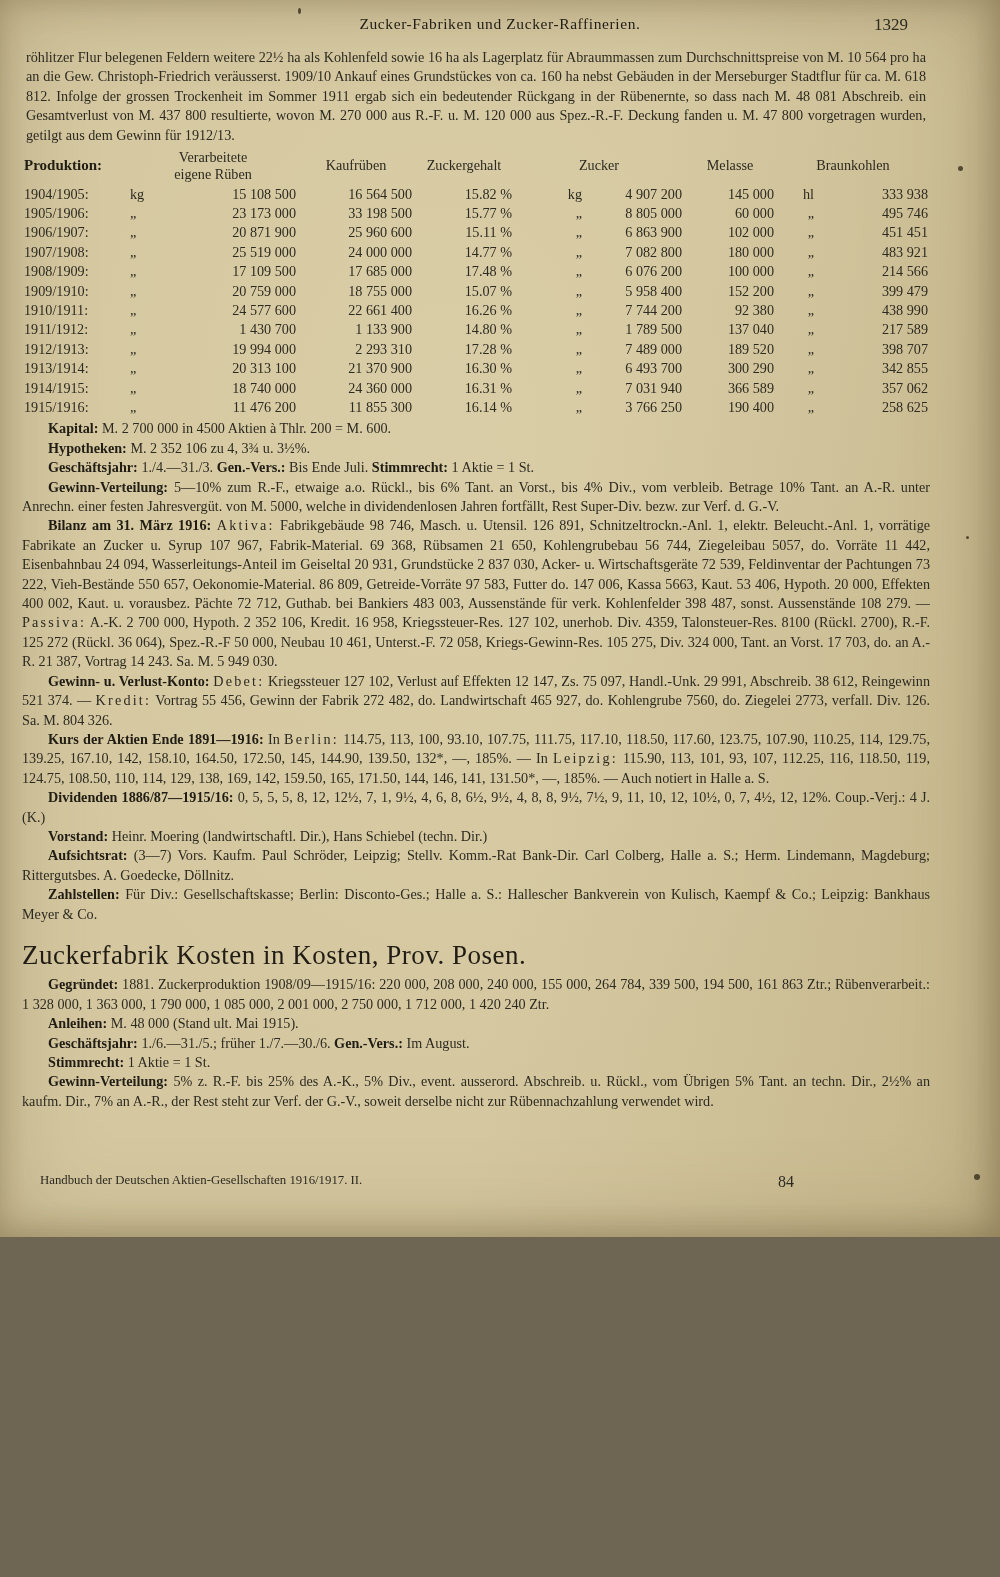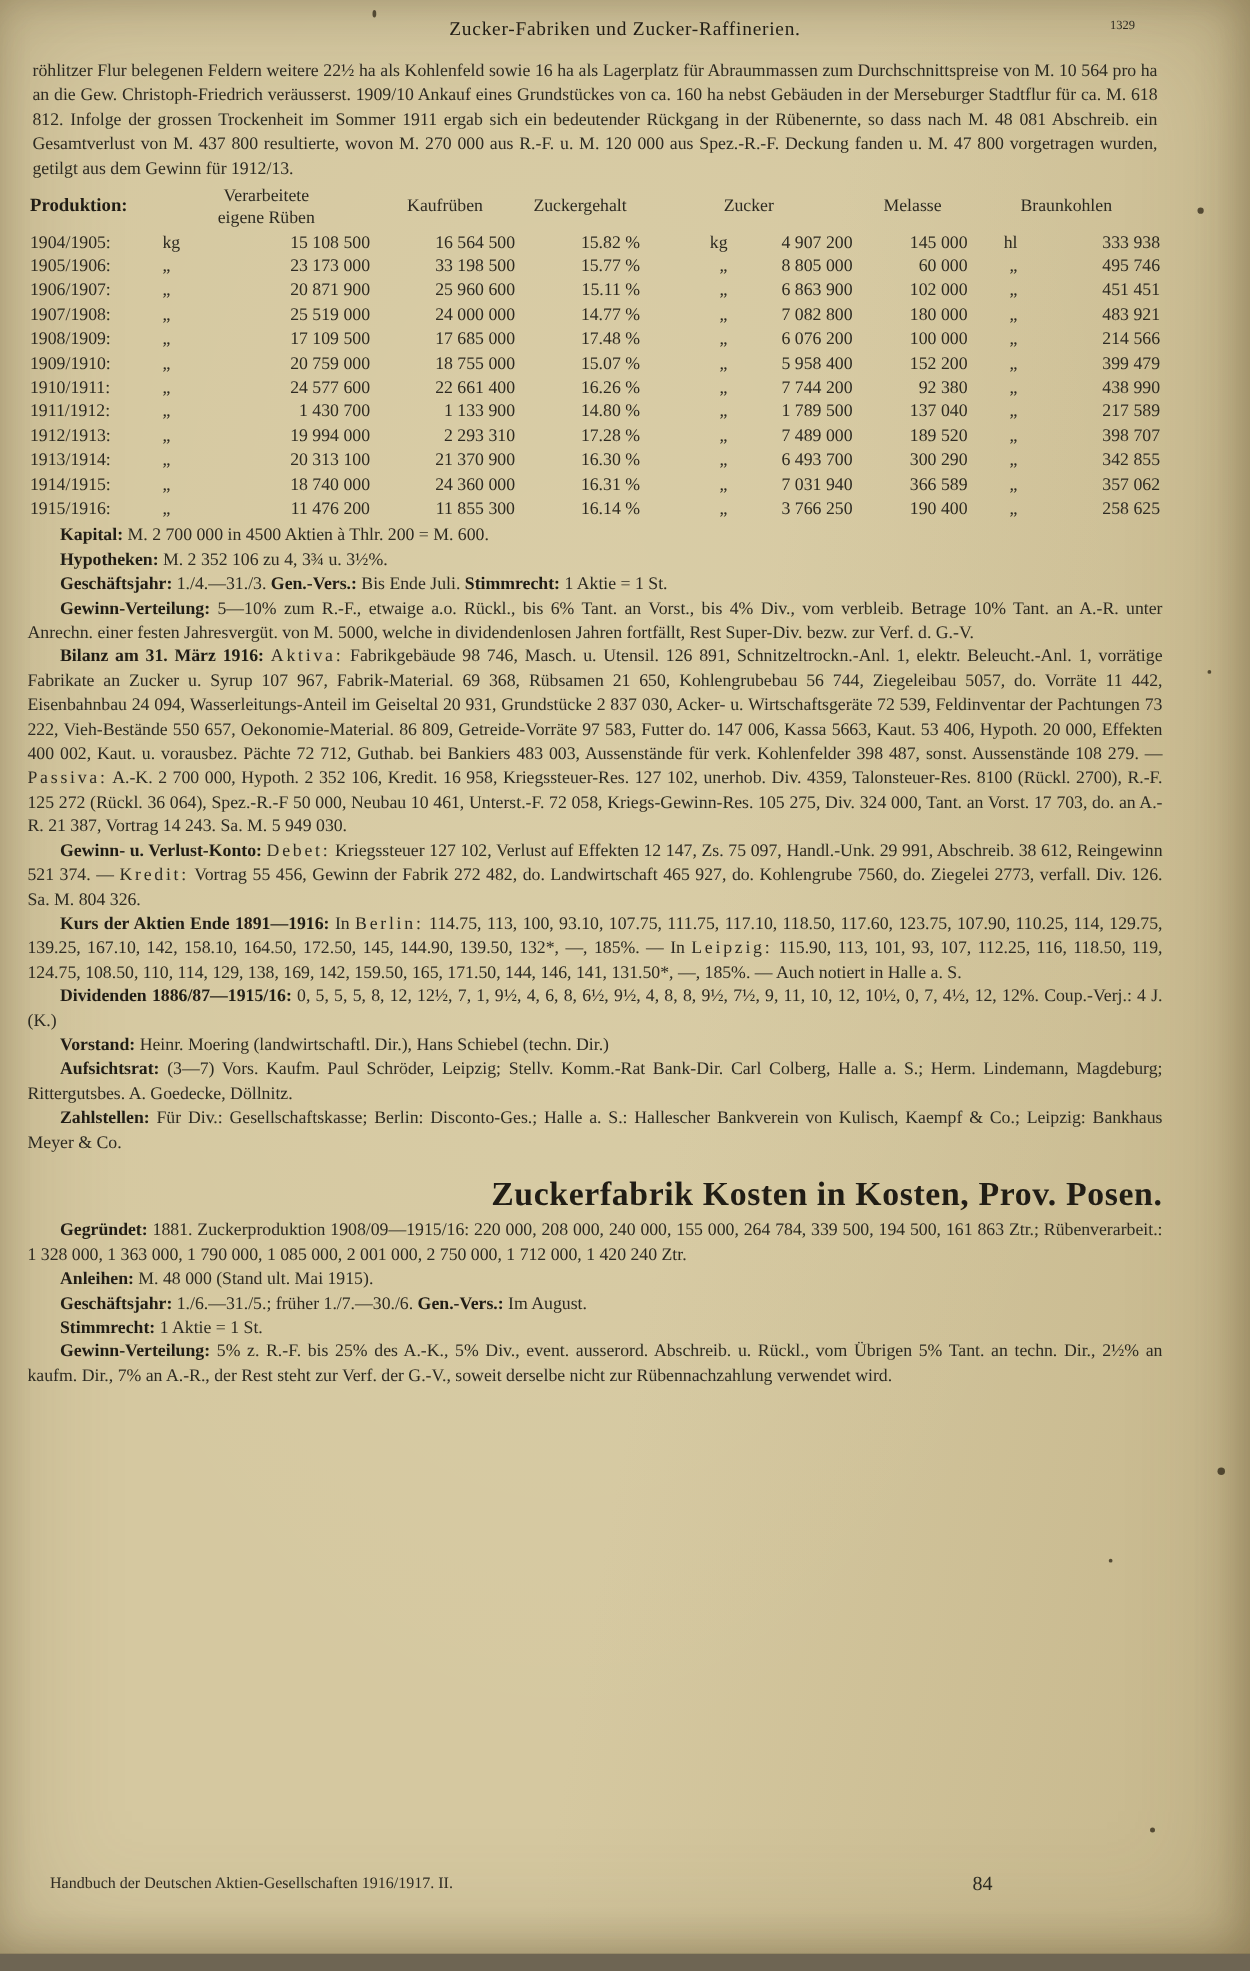--- a/index.html
+++ b/index.html
@@ -5,40 +5,40 @@
 <style>
   * { box-sizing: border-box; }
   html, body { margin: 0; padding: 0; }
   body {
     background: #6e6553;
     font-family: "Liberation Serif", "DejaVu Serif", serif;
   }
   .page {
     position: relative;
     width: 1000px;
-    height: 1563px;
+    height: 1237px;
     background:
       radial-gradient(ellipse at 45% 35%, rgba(255,250,228,0.10), rgba(0,0,0,0) 62%),
       linear-gradient(100deg, var(--paper, #d5c8a0) 0%, var(--paper, #d5c8a0) 55%, var(--paper_edge, #c6b78c) 100%);
     box-shadow: inset 0 0 95px rgba(92,76,40,0.28), inset -10px 0 34px rgba(80,64,30,0.22), inset 0 -8px 26px rgba(80,64,30,0.14);
     color: var(--ink, #2d2a21);
     overflow: hidden;
   }
   .page-header { position: relative; padding-top: 15px; height: 38px; }
   .running-title {
     text-align: center;
     font-size: 15.5px;
     letter-spacing: 0.6px;
     color: var(--ink_strong, #211d15);
   }
   .page-number {
     position: absolute;
     top: 15px;
     right: 92px;
-    font-size: 10px;
+    font-size: 17px;
   }
   .content {
     padding: 6px 70px 0 22px;
     font-size: 14.2px;
     line-height: 19.4px;
     text-align: justify;
   }
   .para { margin: 0; text-indent: 26px; }
   .para.no-indent, p.no-indent { text-indent: 0; margin: 4px; }
   .seg-bold { font-weight: bold; color: var(--ink_strong, #211d15); }
@@ -55,23 +55,23 @@
   .production thead th { text-align: center; vertical-align: middle; line-height: 1.18; padding-bottom: 2px; }
   .h-prod { text-align: left !important; font-weight: bold !important; font-size: 15px; color: var(--ink_strong, #211d15); }
   .stack { display: block; }
   .col-year { text-align: left; }
   .col-u1 { text-align: left; padding-left: 6px; }
   .col-eigene, .col-kauf, .col-gehalt, .col-zucker, .col-melasse { text-align: right; }
   .col-u2, .col-u3 { text-align: right; padding-right: 10px; }
   .col-braunkohlen { text-align: right; padding-right: 18px; }
 
   .company-heading {
-    text-align: right;
+    text-align: left;
     font-size: 27px;
-    font-weight: bold;
+    font-weight: normal;
     letter-spacing: 0.5px;
     margin: 22px 0 10px;
     color: var(--ink_strong, #211d15);
     text-indent: 0;
   }
   .page-footer { position: absolute; left: 0; right: 0; bottom: 46px; height: 18px; font-size: 12.8px; }
   .footer-text { position: absolute; left: 40px; top: 0; }
   .sheet-number { position: absolute; left: 778px; top: 0; font-size: 16px; }
 
   .speckle { position: absolute; background: rgba(45,38,22,0.75); border-radius: 50%; }

